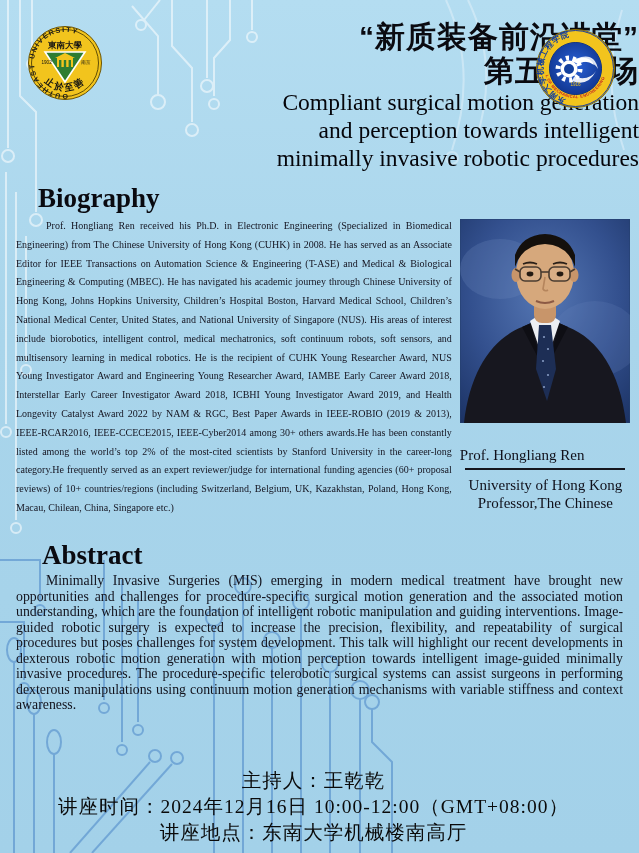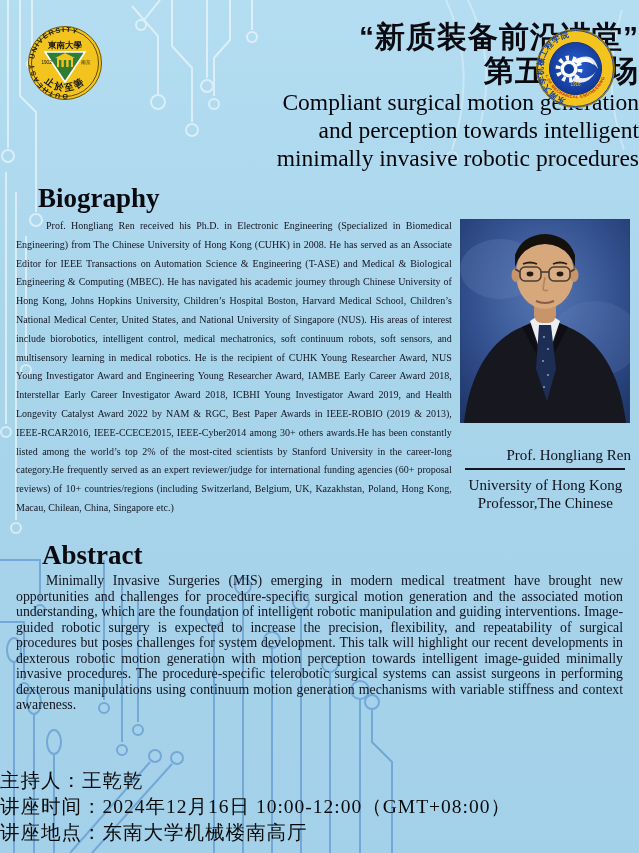--- a/index.html
+++ b/index.html
@@ -34,32 +34,32 @@
 
   .sec-bio { position:absolute; top:183px; left:16px; right:8px; }
   .sec-bio h2 { margin-left:22px; }
   .bio-row { display:flex; gap:8px; margin-top:4px; }
   .bio-text {
     width:438px; margin:0; text-align:justify; text-indent:30px;
     font-size:10px; line-height:18.8px; color:#141420;
   }
   .speaker { width:172px; margin:0; padding-top:2px; }
   .photo { width:170px; height:204px; display:block; }
-  .speaker-name { margin-top:24px; font-size:15px; text-align:right; color:#10101a; }
+  .speaker-name { margin-top:24px; font-size:15px; text-align:left; color:#10101a; }
   .caption-rule { border:none; border-top:2px solid #15151c; width:160px; margin:4px auto 6px; }
   .speaker-affil { font-size:15px; line-height:18px; text-align:center; color:#10101a; }
 
   .sec-abstract { position:absolute; top:540px; left:16px; right:16px; }
   .sec-abstract h2 { margin-left:26px; }
   .abstract-text {
     margin:3px 0 0; text-align:justify; text-indent:30px;
     font-size:13.8px; line-height:15.5px; color:#12121c;
   }
 
-  .sec-footer { position:absolute; left:0; right:12px; bottom:7px; }
+  .sec-footer { position:absolute; left:0; right:12px; bottom:7px; text-align:center; }
   .footer-line { font-size:19.5px; line-height:26px; color:#0a0a0a; letter-spacing:1px; }
 </style>
 </head>
 <body>
 
 <div class="poster">
 
   <svg class="circuit" width="639" height="853" viewBox="0 0 639 853" aria-hidden="true">
 
     <g stroke="#ffffff" stroke-width="2" fill="none" opacity="0.55">

